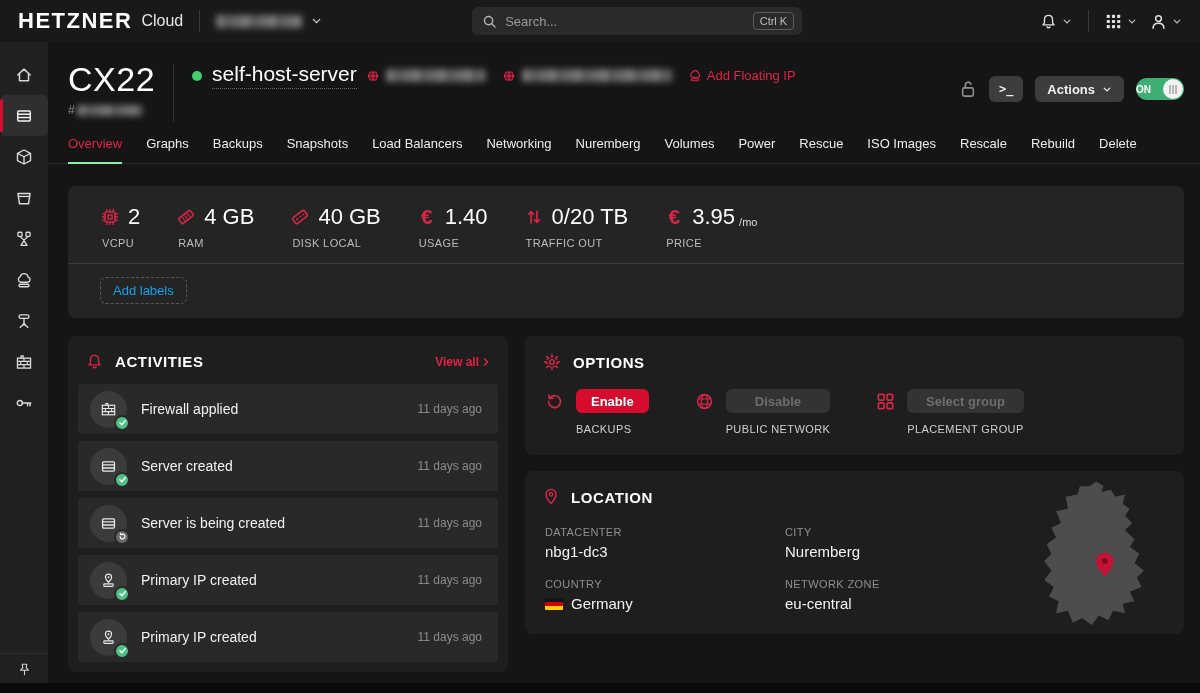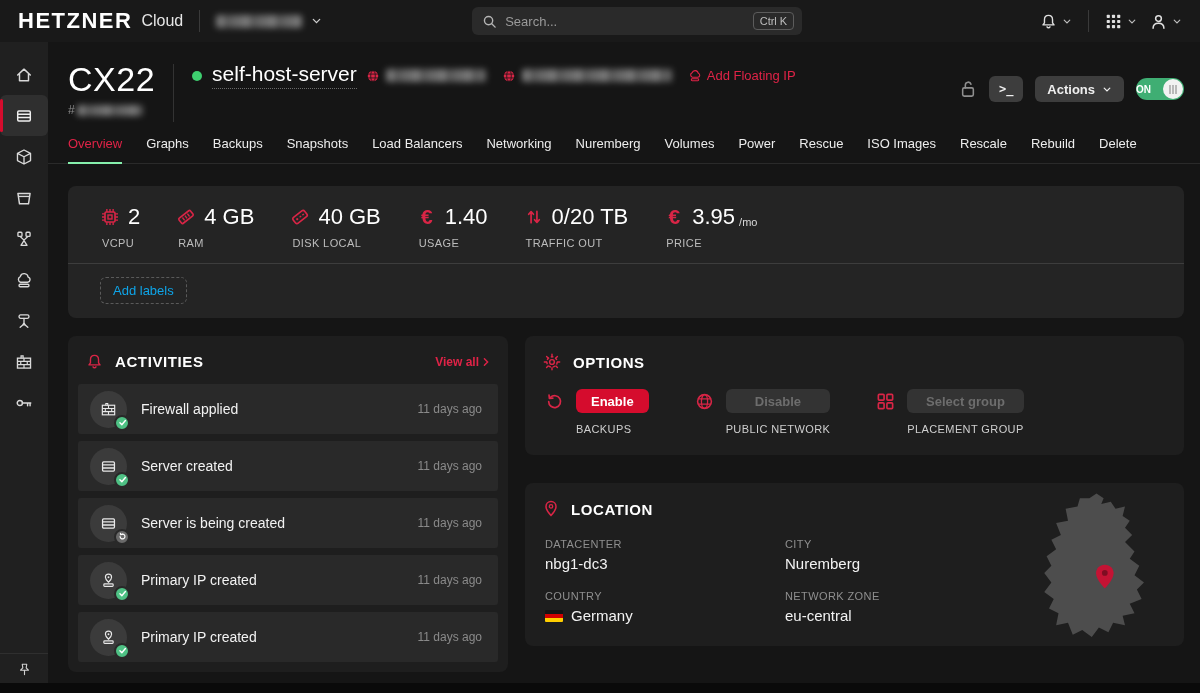--- a/index.html
+++ b/index.html
@@ -83,21 +83,21 @@
   .act-list { padding:14px 10px 10px; display:flex; flex-direction:column; gap:7px; }
   .act-row { background:#292929; border-radius:3px; height:50px; display:flex; align-items:center; padding:0 16px 0 12px; cursor:pointer; }
   .avatar { position:relative; width:37px; height:37px; border-radius:50%; background:#3b3b3b; display:flex; align-items:center; justify-content:center; color:#e8e8e8; flex:none; }
   .badge { position:absolute; right:-3px; bottom:-3px; width:16px; height:16px; border-radius:50%; border:2px solid #292929; display:flex; align-items:center; justify-content:center; }
   .badge.ok { background:#4ec184; }
   .badge.busy { background:#6a6a6a; }
   .act-title { color:#f2f2f2; font-size:14px; margin-left:14px; }
   .act-time { margin-left:auto; color:#8a8a8a; font-size:12px; }
 
   
-  .right-col { display:flex; flex-direction:column; gap:28px; }
+  .right-col { display:flex; flex-direction:column; gap:16px; }
   .opt-row { display:flex; gap:46px; padding:18px 20px 20px; }
   .opt-group { display:grid; grid-template-columns:auto auto; column-gap:12px; row-gap:10px; align-items:center; }
   .opt-icon { color:#d92546; display:flex; }
   .btn { border:none; border-radius:6px; height:24px; padding:0 15px; font-size:13px; font-weight:700; cursor:pointer; font-family:"Liberation Sans",sans-serif; }
   .btn.red { background:#d50c2d; color:#fff; }
   .btn.gray { background:#333; color:#6d6d6d; cursor:default; }
   .opt-label { grid-column:2; color:#cfcfcf; font-size:11px; letter-spacing:.4px; white-space:nowrap; }
 
   
   .loc-card { position:relative; }

